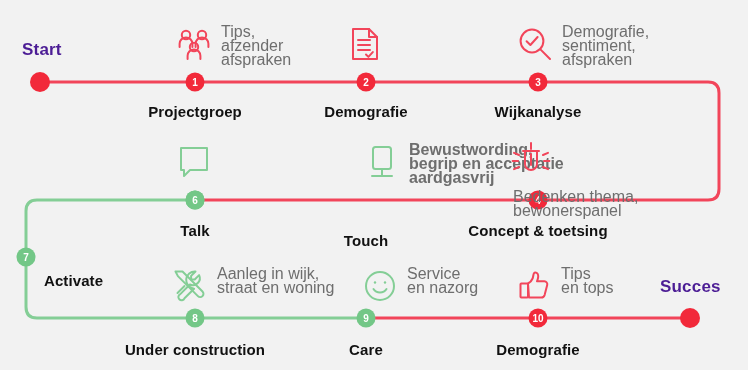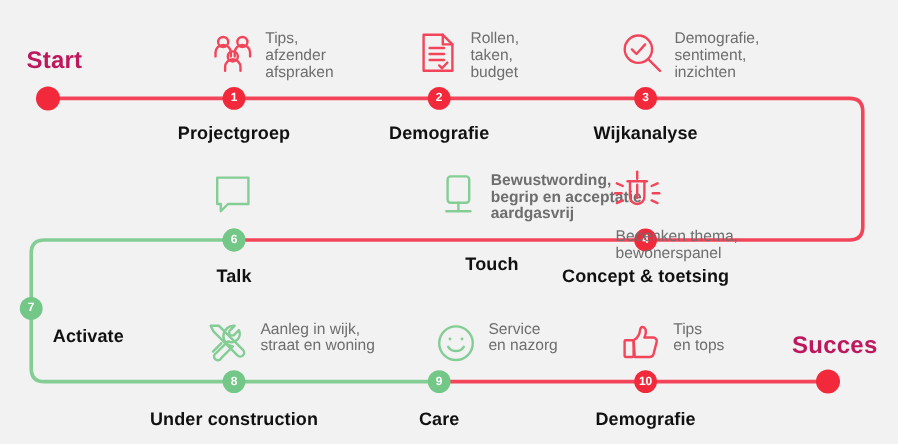--- a/index.html
+++ b/index.html
@@ -9,22 +9,22 @@
     font-family:"Liberation Sans", sans-serif;
     overflow:hidden;
     position:relative;
   }
   #stage{position:absolute;left:0;top:0;width:748px;height:370px;}
   #wires{position:absolute;left:0;top:0;width:748px;height:370px;}
 
   .endpoint-label{
     position:absolute;
     font-weight:bold;
-    font-size:20px;
-    color:#be185d;
+    font-size:17px;
+    color:#4c1d95;
     letter-spacing:0.2px;
     white-space:nowrap;
   }
 
   .node{
     position:absolute;
     width:19px;height:19px;
     border-radius:50%;
     color:#ffffff;
     font-size:10px;
@@ -53,21 +53,21 @@
     align-items:flex-start;
     gap:9px;
   }
   .note-icon{
     width:36px;height:40px;
     flex:0 0 36px;
     display:flex;align-items:center;justify-content:center;
   }
   .note-icon svg{display:block;overflow:visible;}
   .note-text{
-    font-size:13px;
+    font-size:16px;
     line-height:14px;
     color:#6e6e6e;
     white-space:pre-line;
     padding-top:1px;
   }
 </style>
 </head>
 <body>
 
 <div id="stage">
@@ -99,21 +99,21 @@
   <div class="node green" style="left:195px;top:200px;">6</div>
   <div class="node green" style="left:26px;top:257px;">7</div>
   <div class="node green" style="left:195px;top:318px;">8</div>
   <div class="node green" style="left:366px;top:318px;">9</div>
   <div class="node red" style="left:538px;top:318px;">10</div>
 
   <div class="step-title" style="left:195px;top:103px;">Projectgroep</div>
   <div class="step-title" style="left:366px;top:103px;">Demografie</div>
   <div class="step-title" style="left:538px;top:103px;">Wijkanalyse</div>
   <div class="step-title" style="left:538px;top:222px;">Concept &amp; toetsing</div>
-  <div class="step-title" style="left:366px;top:212px;margin-left:44px;">Touch</div>
+  <div class="step-title" style="left:366px;top:232px;">Touch</div>
   <div class="step-title" style="left:195px;top:222px;">Talk</div>
   <div class="step-title left" style="left:44px;top:272px;">Activate</div>
   <div class="step-title" style="left:195px;top:341px;">Under construction</div>
   <div class="step-title" style="left:366px;top:341px;">Care</div>
   <div class="step-title" style="left:538px;top:341px;">Demografie</div>
 
   <div class="note" style="left:176px;top:24px;">
     <span class="note-icon">
       <svg width="34" height="32" viewBox="0 0 34 32">
         <g fill="none" stroke="#f2455a" stroke-width="2" stroke-linecap="round" stroke-linejoin="round">
@@ -137,38 +137,35 @@
         <g fill="none" stroke="#f2455a" stroke-width="2" stroke-linecap="round" stroke-linejoin="round">
           <path d="M2,2 h16 l8,8 v22 h-24 z"></path>
           <path d="M18,2 v8 h8"></path>
           <path d="M7,13 h12"></path>
           <path d="M7,18 h12"></path>
           <path d="M7,23 h12"></path>
           <path d="M15,27.5 l2.4,2.4 l4.4,-4.8"></path>
         </g>
       </svg>
     </span>
-    <span class="note-text">Rollen,
-taken,
-budget</span>
   </div>
 
   <div class="note" style="left:517px;top:24px;">
     <span class="note-icon">
       <svg width="34" height="34" viewBox="0 0 34 34">
         <g fill="none" stroke="#f2455a" stroke-width="2" stroke-linecap="round" stroke-linejoin="round">
           <circle cx="14" cy="14" r="11.4"></circle>
           <path d="M22.4,22.4 L32,32"></path>
           <path d="M8.6,14.2 l3.8,3.8 l7.2,-8"></path>
         </g>
       </svg>
     </span>
     <span class="note-text">Demografie,
 sentiment,
-inzichten</span>
+afspraken</span>
   </div>
 
   <div class="note" style="left:176px;top:142px;">
     <span class="note-icon">
       <svg width="30" height="32" viewBox="0 0 30 32">
         <g fill="none" stroke="#84ce96" stroke-width="2" stroke-linecap="round" stroke-linejoin="round">
           <path d="M2,2 h26 v22 h-17 l-6,6 v-6 h-3 z"></path>
         </g>
       </svg>
     </span>

